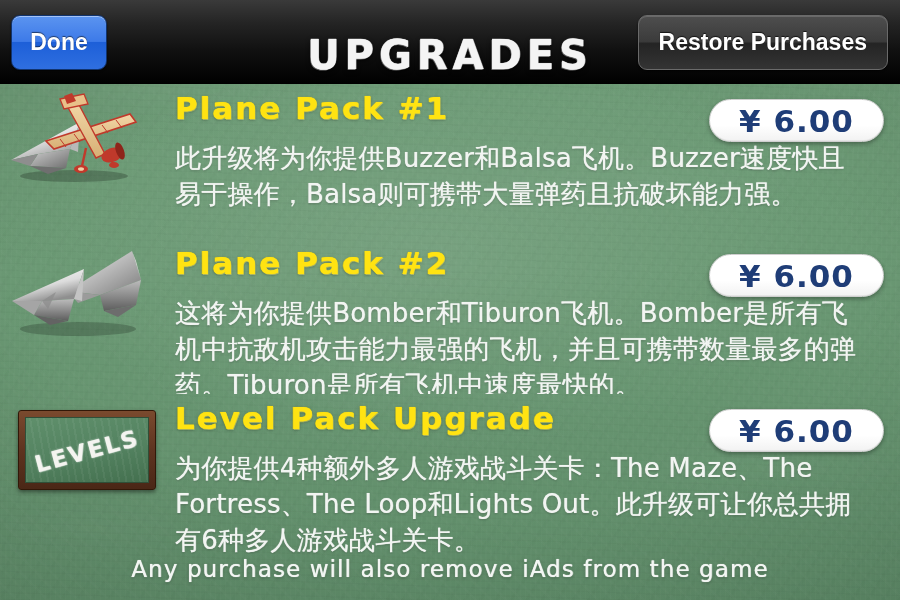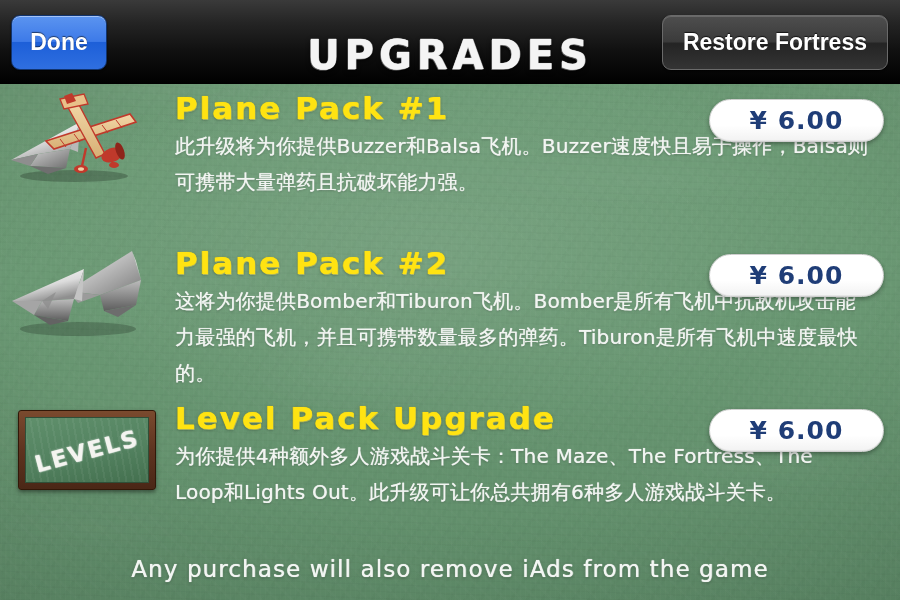--- a/index.html
+++ b/index.html
@@ -138,24 +138,24 @@
     font-family: "DejaVu Sans", sans-serif;
     font-size: 31px;
     font-weight: 600;
     letter-spacing: 2.0px;
     text-shadow: 0 0 1px rgba(255,227,18,.85), 0.6px 0.5px 0 rgba(255,240,110,.45),
                  -0.6px 0.4px 0 rgba(255,220,0,.4), 0 1px 3px rgba(0,0,0,.35);
     white-space: nowrap;
   }
 
   .row-desc {
-    margin-top: 2px;
+    margin-top: 14px;
     color: #f2f5f2;
     font-family: "DejaVu Sans", sans-serif;
-    font-size: 20px;
+    font-size: 26px;
     line-height: 36px;
     letter-spacing: 0.2px;
     width: 690px;
     text-shadow: 0 0 1px rgba(255,255,255,.7), 0.5px 0.4px 0 rgba(255,255,255,.3),
                  0 1px 2px rgba(0,0,0,.25);
   }
   .row-0 .row-desc { width: 695px; }
 
   
   .price-pill {
@@ -166,21 +166,21 @@
     background: linear-gradient(180deg, #ffffff 0%, #ffffff 62%, #f2f2f2 100%);
     border: 1px solid #cfcfcf;
     box-shadow: 0 2px 4px rgba(0,0,0,.32), inset 0 -1px 0 rgba(0,0,0,.05);
     display: flex; align-items: center; justify-content: center;
     cursor: pointer;
   }
   .price-pill span {
     color: #1f3d77;
     font-family: "DejaVu Sans", sans-serif;
     font-weight: bold;
-    font-size: 25px;
+    font-size: 31px;
     letter-spacing: 1px;
   }
 
   
   .footer-note {
     position: absolute;
     left: 0; right: 0; bottom: 18px;
     text-align: center;
     color: #f3f6f3;
     font-family: "DejaVu Sans", sans-serif;
@@ -236,21 +236,21 @@
   <div class="board-bg"></div>
   <div class="board-noise"></div>
   <div class="board-smudge"></div>
 
   <div class="navbar">
     <div class="done-btn">
       <span>Done</span>
     </div>
     <div class="nav-title">UPGRADES</div>
     <div class="restore-btn">
-      <span>Restore Fortress</span>
+      <span>Restore Purchases</span>
     </div>
   </div>
 
   <div class="rows">
 
     <div class="row row-0">
       <div class="icon-wrap">
         <svg viewBox="0 0 150 92" width="150" height="92">
           <defs>
             <linearGradient id="pw1" x1="0" y1="0" x2="0.6" y2="1">

